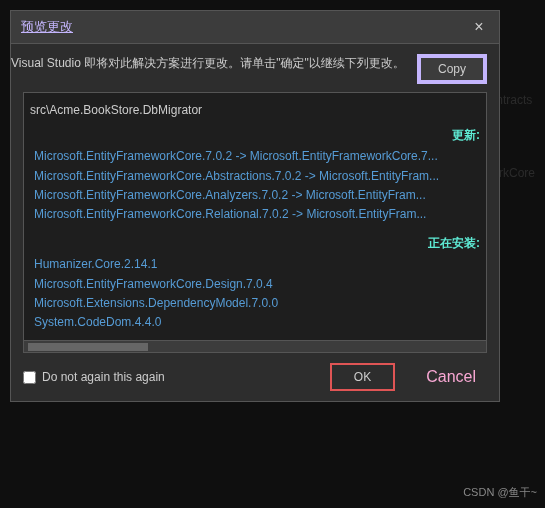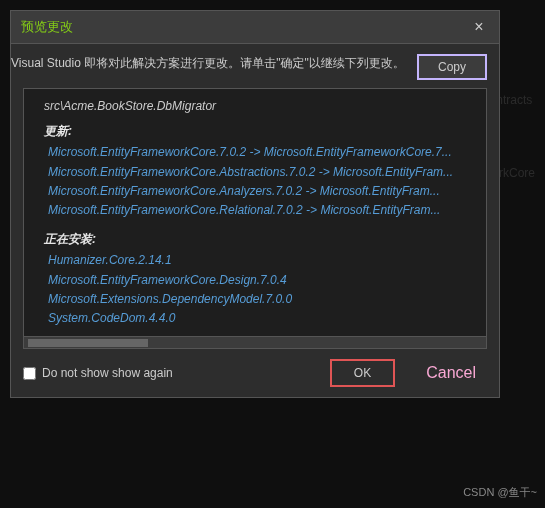--- a/index.html
+++ b/index.html
@@ -54,22 +54,23 @@
     
     .dialog-titlebar {
       background: #3c3c3c;
       padding: 6px 10px;
       display: flex;
       align-items: center;
       justify-content: space-between;
       border-bottom: 1px solid #555;
     }
     .dialog-title {
-      color: #84cc16;
+      color: #c4b5fd;
       font-size: 13px;
+      text-decoration: underline;
     }
     .close-btn {
       width: 20px;
       height: 20px;
       display: flex;
       align-items: center;
       justify-content: center;
       color: #cccccc;
       cursor: pointer;
       font-size: 16px;
@@ -86,54 +87,54 @@
       gap: 10px;
     }
     .dialog-description {
       color: #cccccc;
       font-size: 12px;
       line-height: 1.5;
       flex: 1;
     }
     .copy-btn {
       background: #3c3c3c;
-      border: 2px solid #c4b5fd;
+      border: 4px solid #c4b5fd;
       color: #cccccc;
       padding: 4px 16px;
       cursor: pointer;
       font-size: 12px;
       white-space: nowrap;
       min-width: 70px;
     }
 
     
     .dialog-content {
       margin: 0 12px;
       border: 1px solid #555;
       background: #1e1e1e;
       flex: 1;
       overflow-y: auto;
       overflow-x: auto;
-      padding: 8px 20px;
+      padding: 8px 6px;
       font-size: 12px;
       color: #cccccc;
       line-height: 1.6;
       height: 230px;
       position: relative;
-      font-style: italic;
     }
     .dialog-content::-webkit-scrollbar { width: 10px; height: 10px; }
     .dialog-content::-webkit-scrollbar-track { background: #3c3c3c; }
     .dialog-content::-webkit-scrollbar-thumb { background: #666; }
 
     .section-title {
       font-weight: bold;
-      color: #e5e5e5;
+      color: #5eead4;
       margin-top: 6px;
       margin-bottom: 2px;
+      text-align: right;
     }
     .update-item {
       color: #569cd6;
       padding-left: 4px;
       font-size: 12px;
       white-space: nowrap;
     }
     .project-path {
       color: #cccccc;
       font-size: 12px;
@@ -256,21 +257,21 @@
     <div class="update-item">System.CodeDom.4.4.0</div>
   </div>
 
   <div class="h-scrollbar-area">
     <div class="h-scrollbar-thumb"></div>
   </div>
 
   <div class="dialog-footer">
     <div class="checkbox-area">
       <input type="checkbox" id="dontshow" style="">
-      <label class="checkbox-label" for="dontshow">Do not show show again</label>
+      <label class="checkbox-label" for="dontshow">Do not again this again</label>
     </div>
     <div class="footer-buttons">
       <button class="ok-btn">OK</button>
       <button class="cancel-btn">Cancel</button>
     </div>
   </div>
 </div>
 
 <div class="watermark">CSDN @鱼干~</div>
 

